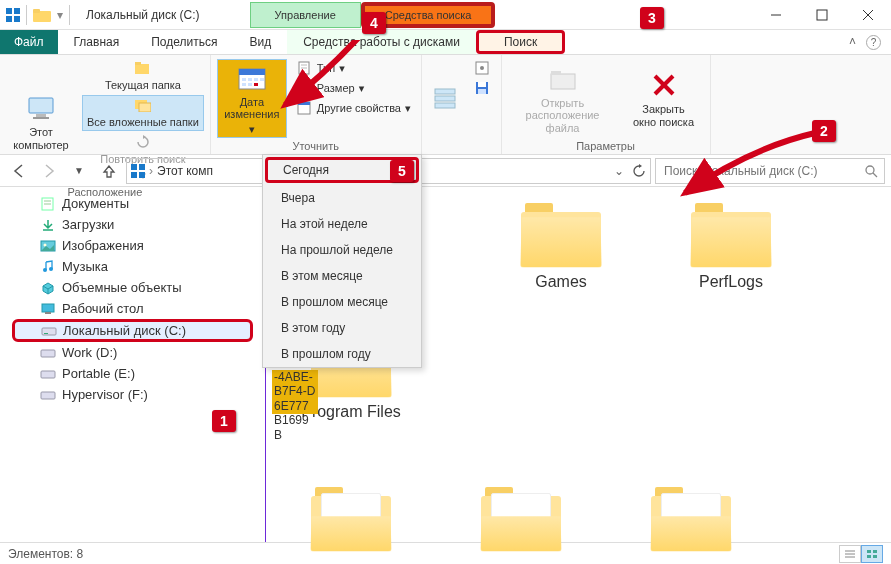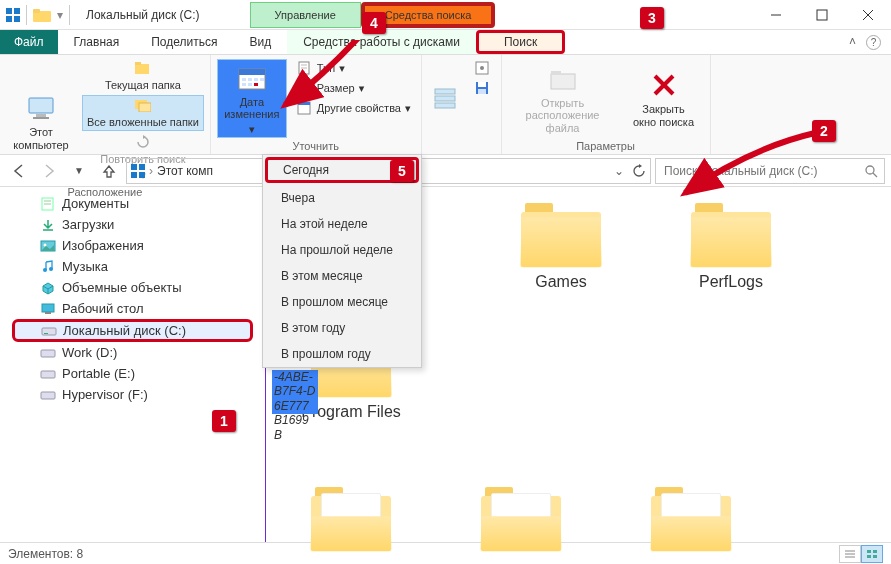--- a/index.html
+++ b/index.html
@@ -24,21 +24,21 @@
 
   .ribbon { display:flex; height:100px; background:#f9f9f9; border-bottom:1px solid #ddd; }
   .group { display:flex; flex-direction:column; justify-content:space-between; border-right:1px solid #e6e6e6; padding:4px 6px 2px 6px; }
   .group-body { display:flex; gap:6px; flex:1; }
   .group-label { text-align:center; font-size:11px; color:#666; padding-top:2px; }
   .bigbtn { display:flex; flex-direction:column; align-items:center; justify-content:center; width:70px; font-size:11px; text-align:center; line-height:1.1; gap:2px; padding:2px; }
   .minibtns { display:flex; flex-direction:column; gap:2px; }
   .minibtn { display:flex; align-items:center; gap:4px; font-size:11px; padding:2px 4px; white-space:nowrap;flex-direction:column; }
   .minibtn.selected { background:#cde6f7; border:1px solid #98c9ec; }
   .smallbtn { display:flex; align-items:center; gap:4px; font-size:11px; padding:2px 4px; white-space:nowrap; }
-  .date-btn { background:#3b82f6; border:1px solid #98c9ec; }
+  .date-btn { background:#eab308; border:1px solid #98c9ec; }
   .iconbox { width:32px; height:32px; display:inline-flex; align-items:center; justify-content:center; }
 
   .dropdown { position:absolute; left:262px; top:154px; width:160px; background:#f2f2f2; border:1px solid #ccc; box-shadow:3px 3px 6px rgba(0,0,0,0.15); z-index:50; }
   .dropdown-item { padding:6px 18px; font-size:12px; }
   .dropdown-item.hover { border:3px solid #d0021b; border-radius:4px; padding:3px 15px; margin:2px; }
 
   .navbar { display:flex; align-items:center; height:32px; border-bottom:1px solid #ddd; padding:0 6px; gap:4px; }
   .navbtn { width:26px; height:26px; display:flex; align-items:center; justify-content:center; color:#555; border-radius:3px; }
   .addressbar { flex:1; border:1px solid #ccc; height:26px; display:flex; align-items:center; padding:0 4px; gap:4px; }
   .crumb { display:flex; align-items:center; gap:4px; font-size:12px; }
@@ -49,21 +49,21 @@
   .sidebar { width:266px; border-right:1px solid #6d28d9; padding:6px 12px; overflow:hidden; }
   .sb-item { display:flex; align-items:center; gap:6px; padding:3px 6px 3px 28px; font-size:13px; white-space:nowrap; }
   .sb-item.sel { border:3px solid #d0021b; border-radius:6px; background:#e5efff; padding:1px 4px 1px 26px; position:relative; }
   .view { flex:1; padding:10px 20px; display:flex; flex-wrap:wrap; gap:30px 40px; align-content:flex-start; }
   .folder-item { width:130px; display:flex; flex-direction:column; align-items:center; gap:6px; font-size:16px; text-align:center; }
   .folder-icon { width:80px; height:70px; position:relative; }
   .folder-back { position:absolute; width:80px; height:55px; background:#ffe49c; border-radius:3px 3px 1px 1px; bottom:0; }
   .folder-tab { position:absolute; width:28px; height:10px; background:#f8cf64; border-radius:2px 2px 0 0; top:6px; left:4px; }
   .folder-front { position:absolute; width:80px; height:50px; background:linear-gradient(#ffe8a8,#ffd76a); border-radius:1px 1px 3px 3px; bottom:0; transform:perspective(100px) rotateX(3deg); }
   .folder-paper { position:absolute; width:60px; height:50px; background:#fff; border:1px solid #eee; bottom:8px; left:10px; border-radius:2px; }
-  .cut { position:absolute; width:46px; height:44px; background:#3b82f6; left:272px; top:370px; font-size:12px; line-height:1.2; z-index:10; padding:0 2px; word-break:break-all;font-style:italic; }
+  .cut { position:absolute; width:46px; height:44px; background:#eab308; left:272px; top:370px; font-size:12px; line-height:1.2; z-index:10; padding:0 2px; word-break:break-all; }
 
   .status { height:22px; border-top:1px solid #ddd; display:flex; align-items:center; padding:0 8px; font-size:12px; color:#555; justify-content:space-between; }
   .viewbtns { display:flex; gap:0; }
   .viewbtn { width:22px; height:18px; border:1px solid #ccc; display:flex; align-items:center; justify-content:center; }
   .viewbtn.active { background:#cde6f7; border-color:#66a9e5; }
 
   .annot { position:absolute; z-index:100; width:24px; height:22px; background:#d0021b; color:#fff; font-weight:bold; display:flex; align-items:center; justify-content:center; border-radius:3px; font-size:14px; box-shadow:1px 1px 2px rgba(0,0,0,0.4); }
   .arrow { position:absolute; z-index:99; }
 
   svg { display:block; }

